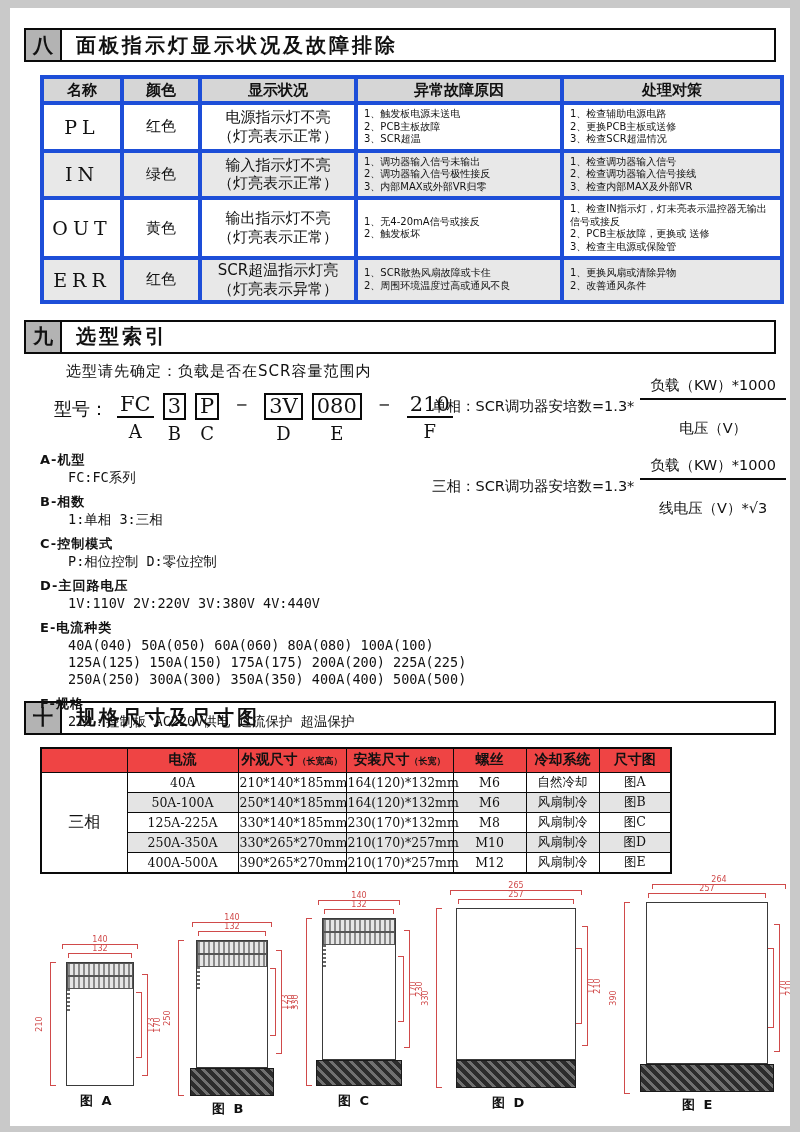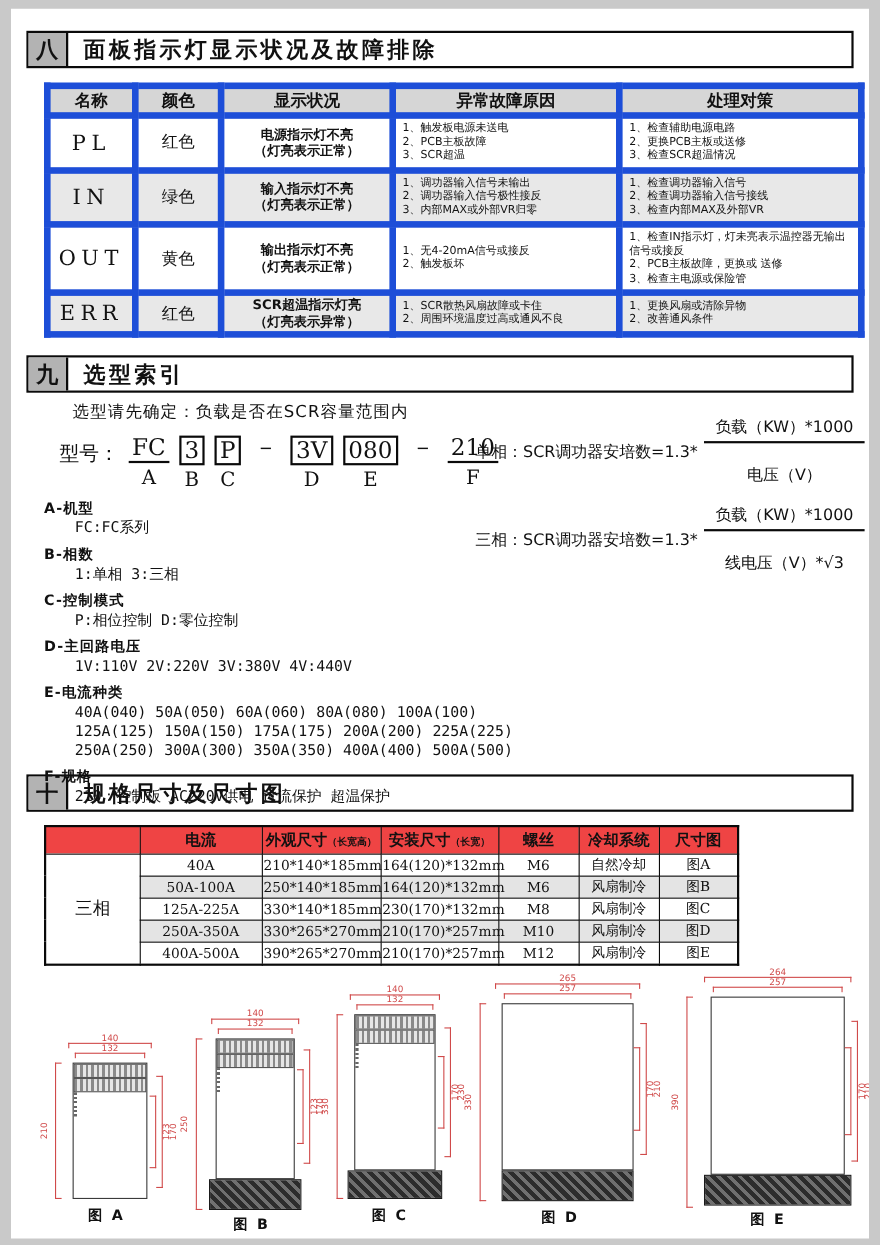--- a/index.html
+++ b/index.html
@@ -8,25 +8,25 @@
         overflow:hidden;color:#111;font-family:"DejaVu Sans","Liberation Sans",sans-serif;
         padding:20px 14px 0 14px;}
   
   .sec-band{display:flex;align-items:stretch;border:2px solid #0a0a0a;height:34px;box-sizing:border-box;background:#fff;}
   .sec-num{width:34px;flex:0 0 34px;background:#b3b3b3;border-right:2px solid #0a0a0a;
            display:flex;align-items:center;justify-content:center;font-size:20px;font-weight:bold;}
   .sec-title{display:flex;align-items:center;padding-left:14px;font-size:20px;font-weight:bold;letter-spacing:3px;}
   
   table{border-collapse:collapse;table-layout:fixed;}
   .t1{margin:13px 0 0 16px;width:740px;border:2px solid #0a0a0a;}
-  .t1 th,.t1 td{border:6px solid #1d4ed8;box-sizing:border-box;}
+  .t1 th,.t1 td{border:4px solid #1d4ed8;box-sizing:border-box;}
   .t1 th{background:#d6d6d6;font-size:15px;height:26px;font-weight:bold;}
   .cell-name{font-family:"DejaVu Serif","Liberation Serif",serif;font-size:19px;letter-spacing:5px;text-align:center;}
   .cell-color{font-size:15px;text-align:center;font-family:Liberation Serif, serif;}
-  .cell-status{font-size:12px;text-align:center;white-space:pre-line;line-height:1.25;font-weight:bold;}
+  .cell-status{font-size:15px;text-align:center;white-space:pre-line;line-height:1.25;}
   .cell-list{font-size:10px;white-space:pre-line;line-height:1.25;padding:3px 6px;}
   .t1 tr.alt td{background:#e8e8e8;}
   
   .s9{position:relative;margin:8px 0 0 0;height:331px;}
   .s9-note{font-size:15px;margin:6px 0 0 42px;letter-spacing:1px;}
   .model-row{display:flex;align-items:flex-start;gap:9px;margin:12px 0 0 30px;
              font-family:"DejaVu Serif","Liberation Serif",serif;}
   .model-label{font-size:18px;padding-top:4px;}
   .seg{display:inline-flex;flex-direction:column;align-items:center;}
   .seg-text{font-size:21px;line-height:1.1;padding:0 3px;}
@@ -390,21 +390,21 @@
       <div class="brk" style="left:150px;top:36px;height:120px">
           <span class="dlab">210</span>
         </div>
       <div class="brk" style="left:144px;top:58px;height:76px">
           <span class="dlab">170</span>
         </div>
       <div class="fig-caption" style="left:60px;top:204px">图 D</div>
     </div>
 
     <div class="fig" style="left:592px;top:4px;width:174px;height:236px">
-      <div class="dim-h" style="left:24px;top:0;width:134px">
+      <div class="dim-h" style="left:36px;top:0;width:134px">
           <span class="dlab">264</span>
         </div>
       <div class="dim-h" style="left:32px;top:9px;width:118px">
           <span class="dlab">257</span>
         </div>
       <div class="dimv" style="left:8px;top:18px;height:192px">
           <span class="dlab">390</span>
         </div>
       <div class="fig-body" style="left:30px;top:18px;width:122px;height:162px"></div>
       <div class="fig-base" style="left:24px;top:180px;width:134px;height:28px"></div>

